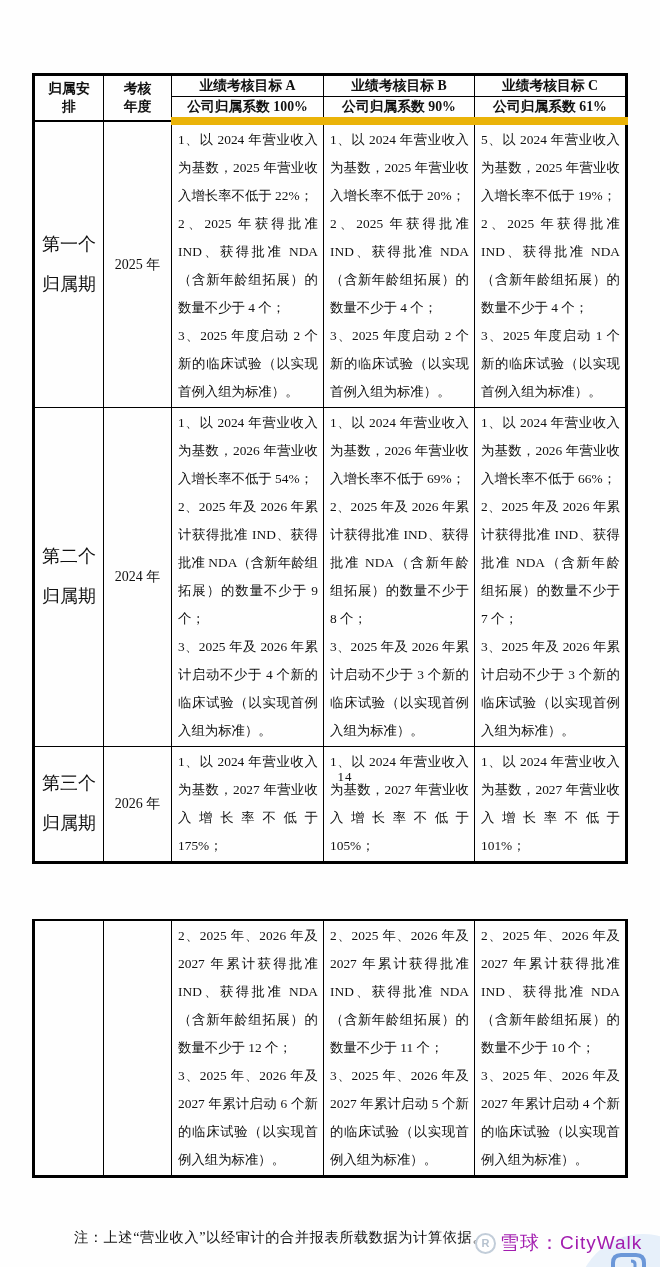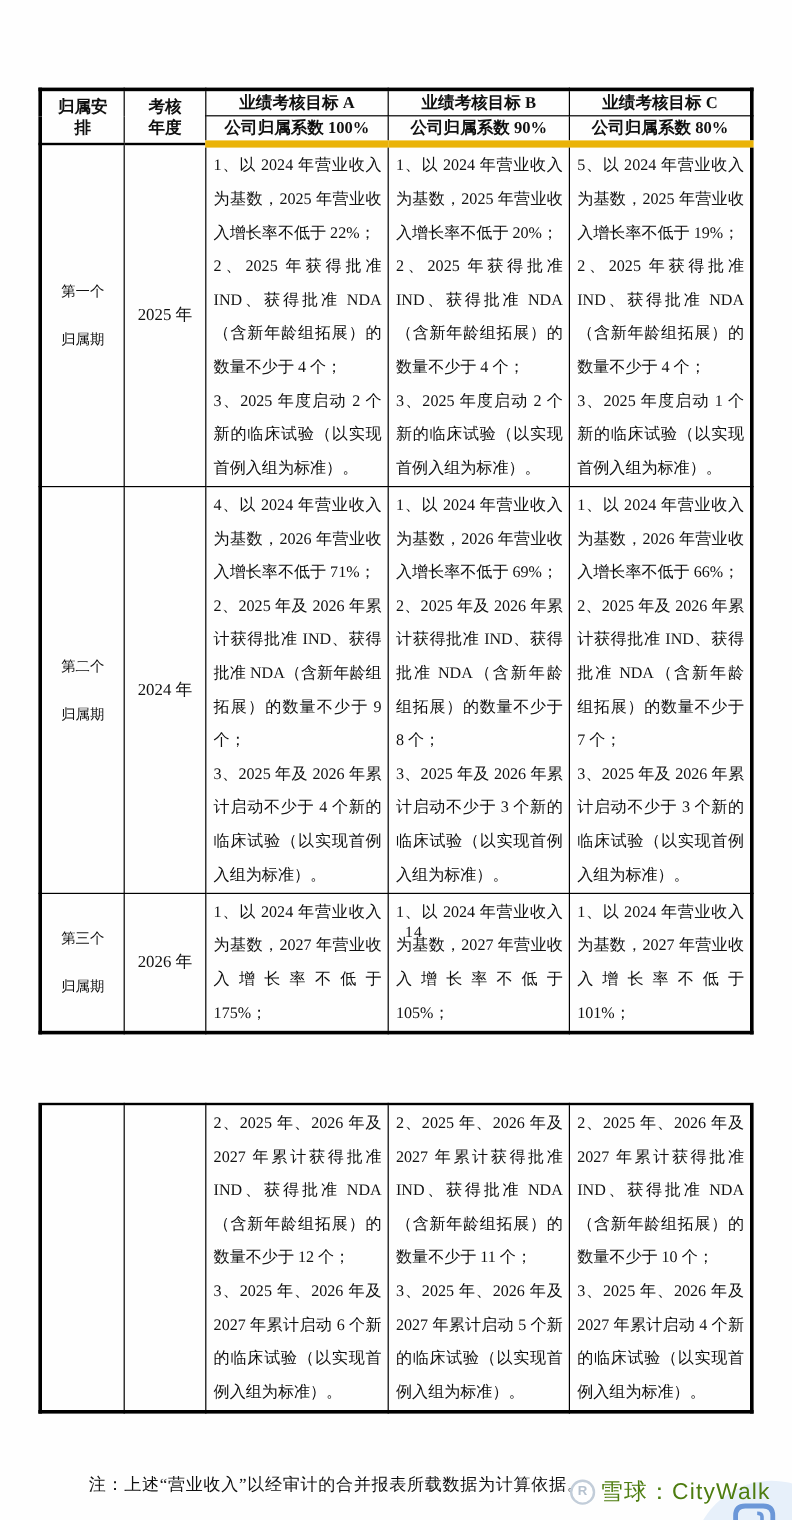--- a/index.html
+++ b/index.html
@@ -14,46 +14,46 @@
     font-size:15px; letter-spacing:1px; white-space:nowrap;
   }
   table.perf { position:absolute; left:32px; width:593px;
     border-collapse:collapse; table-layout:fixed;
     border:3px solid #000;
   }
   table.perf.t1 { top:53px;margin-top:20px; }
   table.perf.t2 { top:919px; border-width:2px 3px 3px 3px; }
   table.perf th, table.perf td { border:1.2px solid #000; }
   thead th { font-size:13.8px; font-weight:bold; text-align:center; padding:1px 2px; }
-  thead tr.sub th { border-bottom:6px solid #eab308; }
+  thead tr.sub th { border-bottom:8px solid #eab308; }
   thead th.span2 { border-bottom:2px solid #000; }
   tr.goal-title th { height:19px; }
   tr.sub th { height:22px; }
   td.center { text-align:center; vertical-align:middle; font-size:14px; }
   td.goal {
     vertical-align:top; text-align:justify;
     font-size:13.4px; line-height:28px;
     padding:1px 5px 1px 6px;
   }
   td.goal .para { text-align:justify; }
-  .period-line { line-height:22px; font-size:12px; }
+  .period-line { line-height:22px; font-size:18px;font-family:Liberation Mono, monospace; }
   .period-line + .period-line { margin-top:18px; }
   .page-number { position:absolute; left:0; top:769px; width:690px;
     text-align:center; font-size:13px; letter-spacing:1px; }
   .footnote { position:absolute; left:74px; top:1228px;
     font-size:14.2px; letter-spacing:0.6px; white-space:nowrap; }
   
   .wm-circle-bg { position:absolute; left:577px; top:1234px; width:132px; height:132px;
     border-radius:50%; background:#e7f0fa; }
   .wm { position:absolute; left:475px; top:1230px; display:flex; align-items:center;
     font-family:"Liberation Sans","DejaVu Sans",sans-serif; }
   .wm-logo { width:21px; height:21px; border-radius:50%;
     border:2px solid #c2cdd9; display:flex; align-items:center; justify-content:center;
     color:#b6c2cf; font-size:11px; font-weight:bold; background:rgba(255,255,255,0.55); }
-  .wm-text { margin-left:4px; font-size:19px; color:#4d7c0f; letter-spacing:1px; }
+  .wm-text { margin-left:4px; font-size:19px; color:#a21caf; letter-spacing:1px; }
   .corner-icon { position:absolute; left:610px; top:1252px; }
 </style>
 </head>
 <body>
 
 <div class="page">
 
 
   <table class="perf t1">
     <colgroup>
@@ -73,21 +73,21 @@
           <div>考核</div>
           <div>年度</div>
         </th>
         <th>业绩考核目标 A</th>
         <th>业绩考核目标 B</th>
         <th>业绩考核目标 C</th>
       </tr>
       <tr class="sub">
         <th>公司归属系数 100%</th>
         <th>公司归属系数 90%</th>
-        <th>公司归属系数 80%</th>
+        <th>公司归属系数 61%</th>
       </tr>
     </thead>
     <tbody>
       <tr style="height:264px">
         <td class="center">
           <div class="period-line">第一个</div>
           <div class="period-line">归属期</div>
         </td>
         <td class="center">2025 年</td>
         <td class="goal">
@@ -106,21 +106,21 @@
           <div class="para">3、2025 年度启动 1 个新的临床试验（以实现首例入组为标准）。</div>
         </td>
       </tr>
       <tr style="height:286px">
         <td class="center">
           <div class="period-line">第二个</div>
           <div class="period-line">归属期</div>
         </td>
         <td class="center">2024 年</td>
         <td class="goal">
-          <div class="para">4、以 2024 年营业收入为基数，2026 年营业收入增长率不低于 71%；</div>
+          <div class="para">1、以 2024 年营业收入为基数，2026 年营业收入增长率不低于 54%；</div>
           <div class="para">2、2025 年及 2026 年累计获得批准 IND、获得批准 NDA（含新年龄组拓展）的数量不少于 9 个；</div>
           <div class="para">3、2025 年及 2026 年累计启动不少于 4 个新的临床试验（以实现首例入组为标准）。</div>
         </td>
         <td class="goal">
           <div class="para">1、以 2024 年营业收入为基数，2026 年营业收入增长率不低于 69%；</div>
           <div class="para">2、2025 年及 2026 年累计获得批准 IND、获得批准 NDA（含新年龄组拓展）的数量不少于 8 个；</div>
           <div class="para">3、2025 年及 2026 年累计启动不少于 3 个新的临床试验（以实现首例入组为标准）。</div>
         </td>
         <td class="goal">
           <div class="para">1、以 2024 年营业收入为基数，2026 年营业收入增长率不低于 66%；</div>

